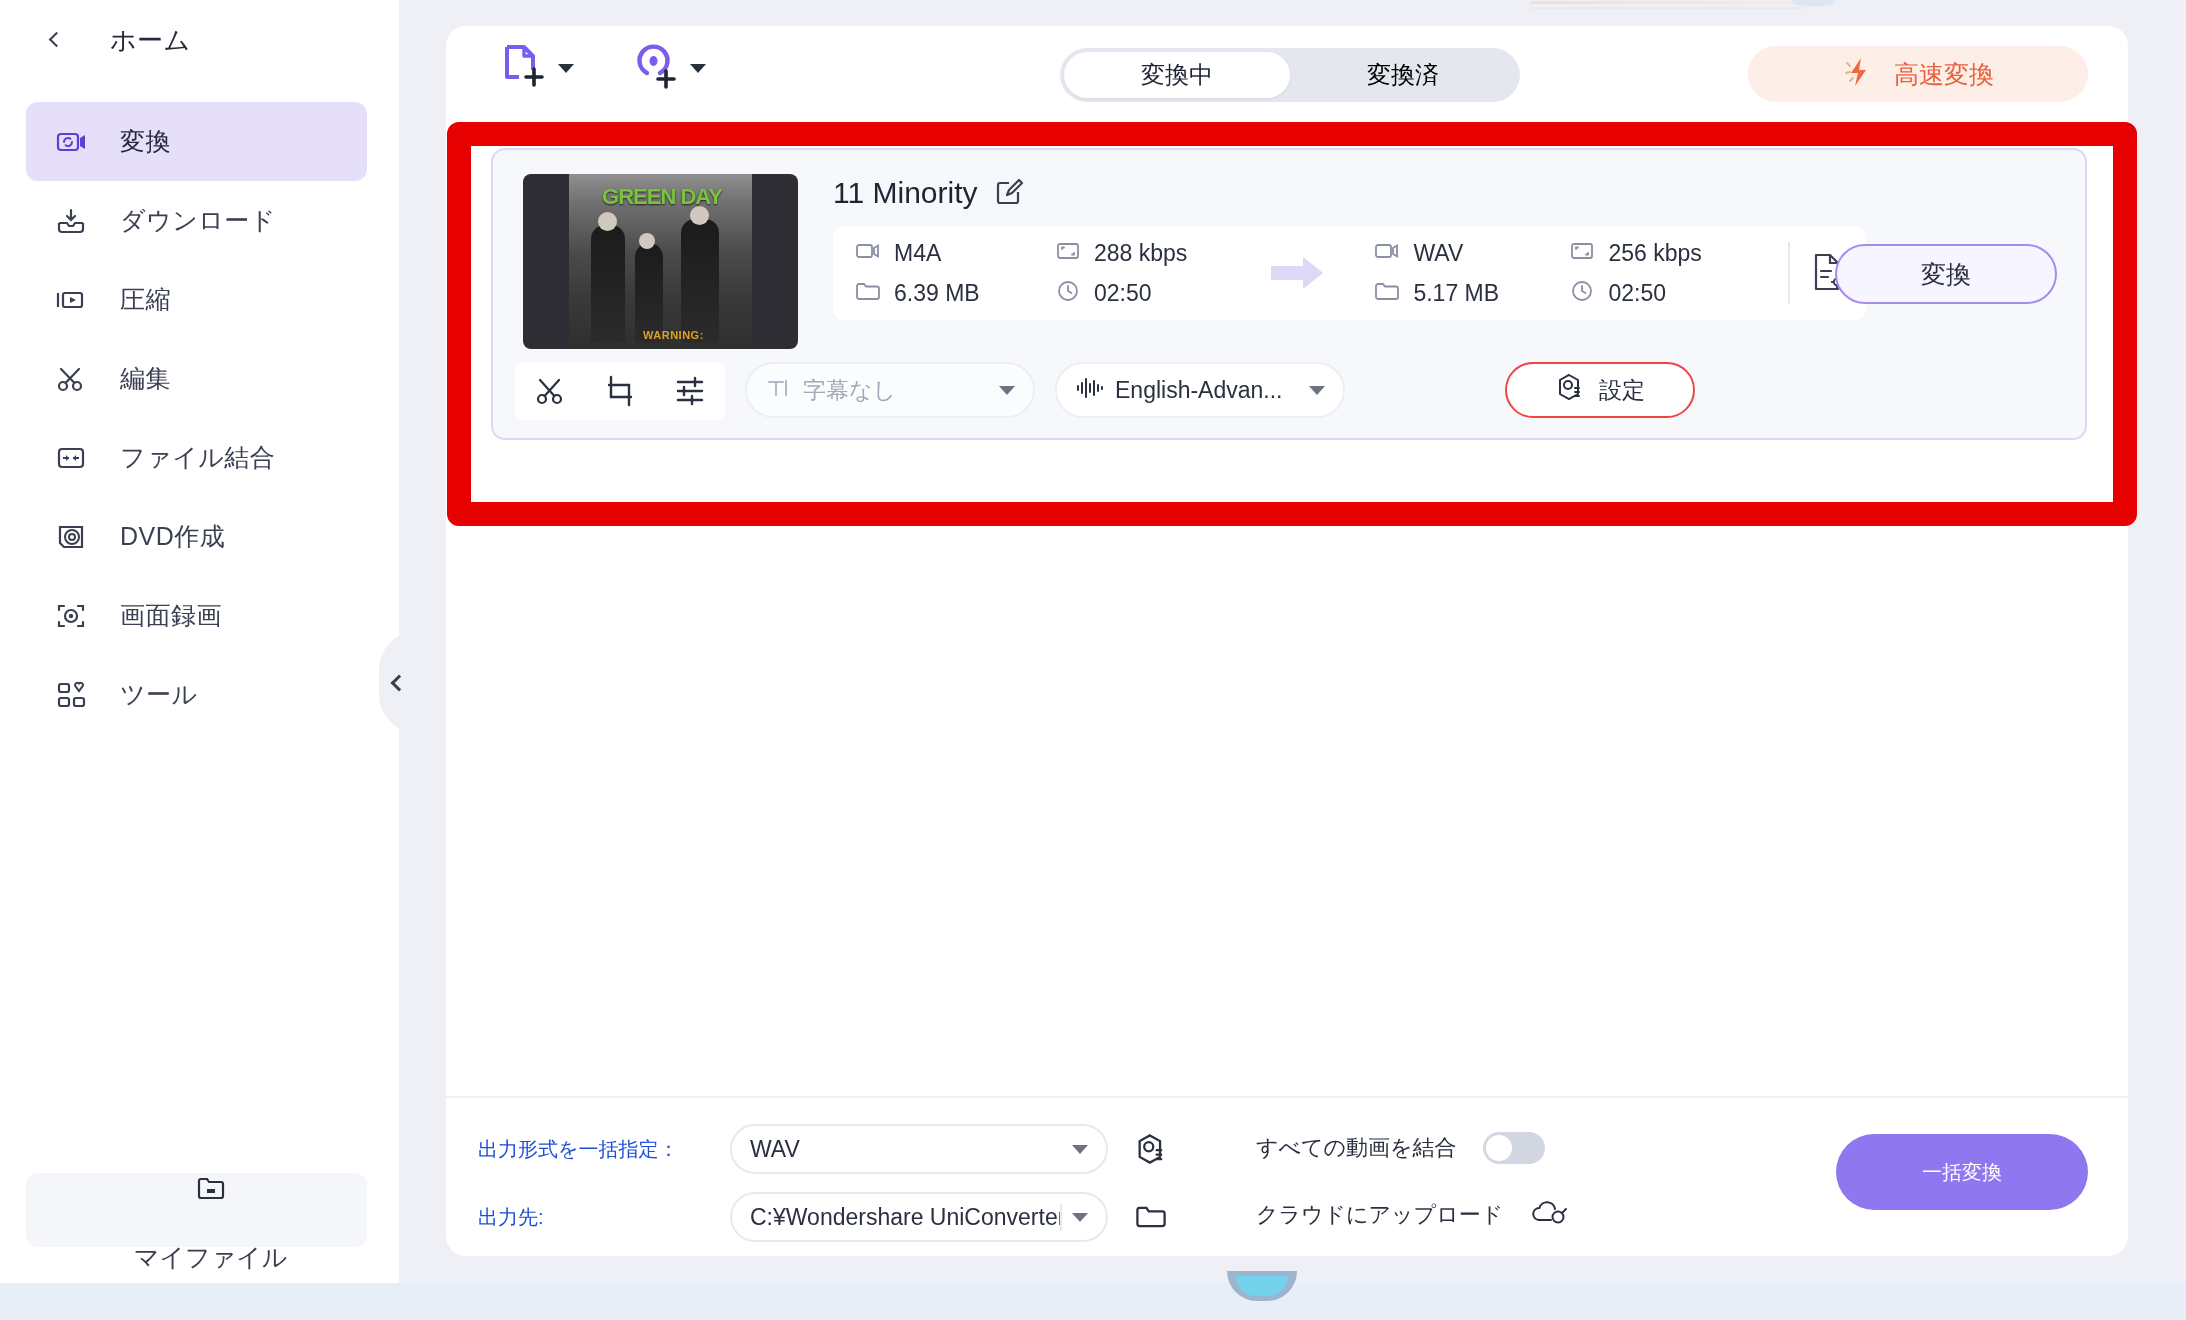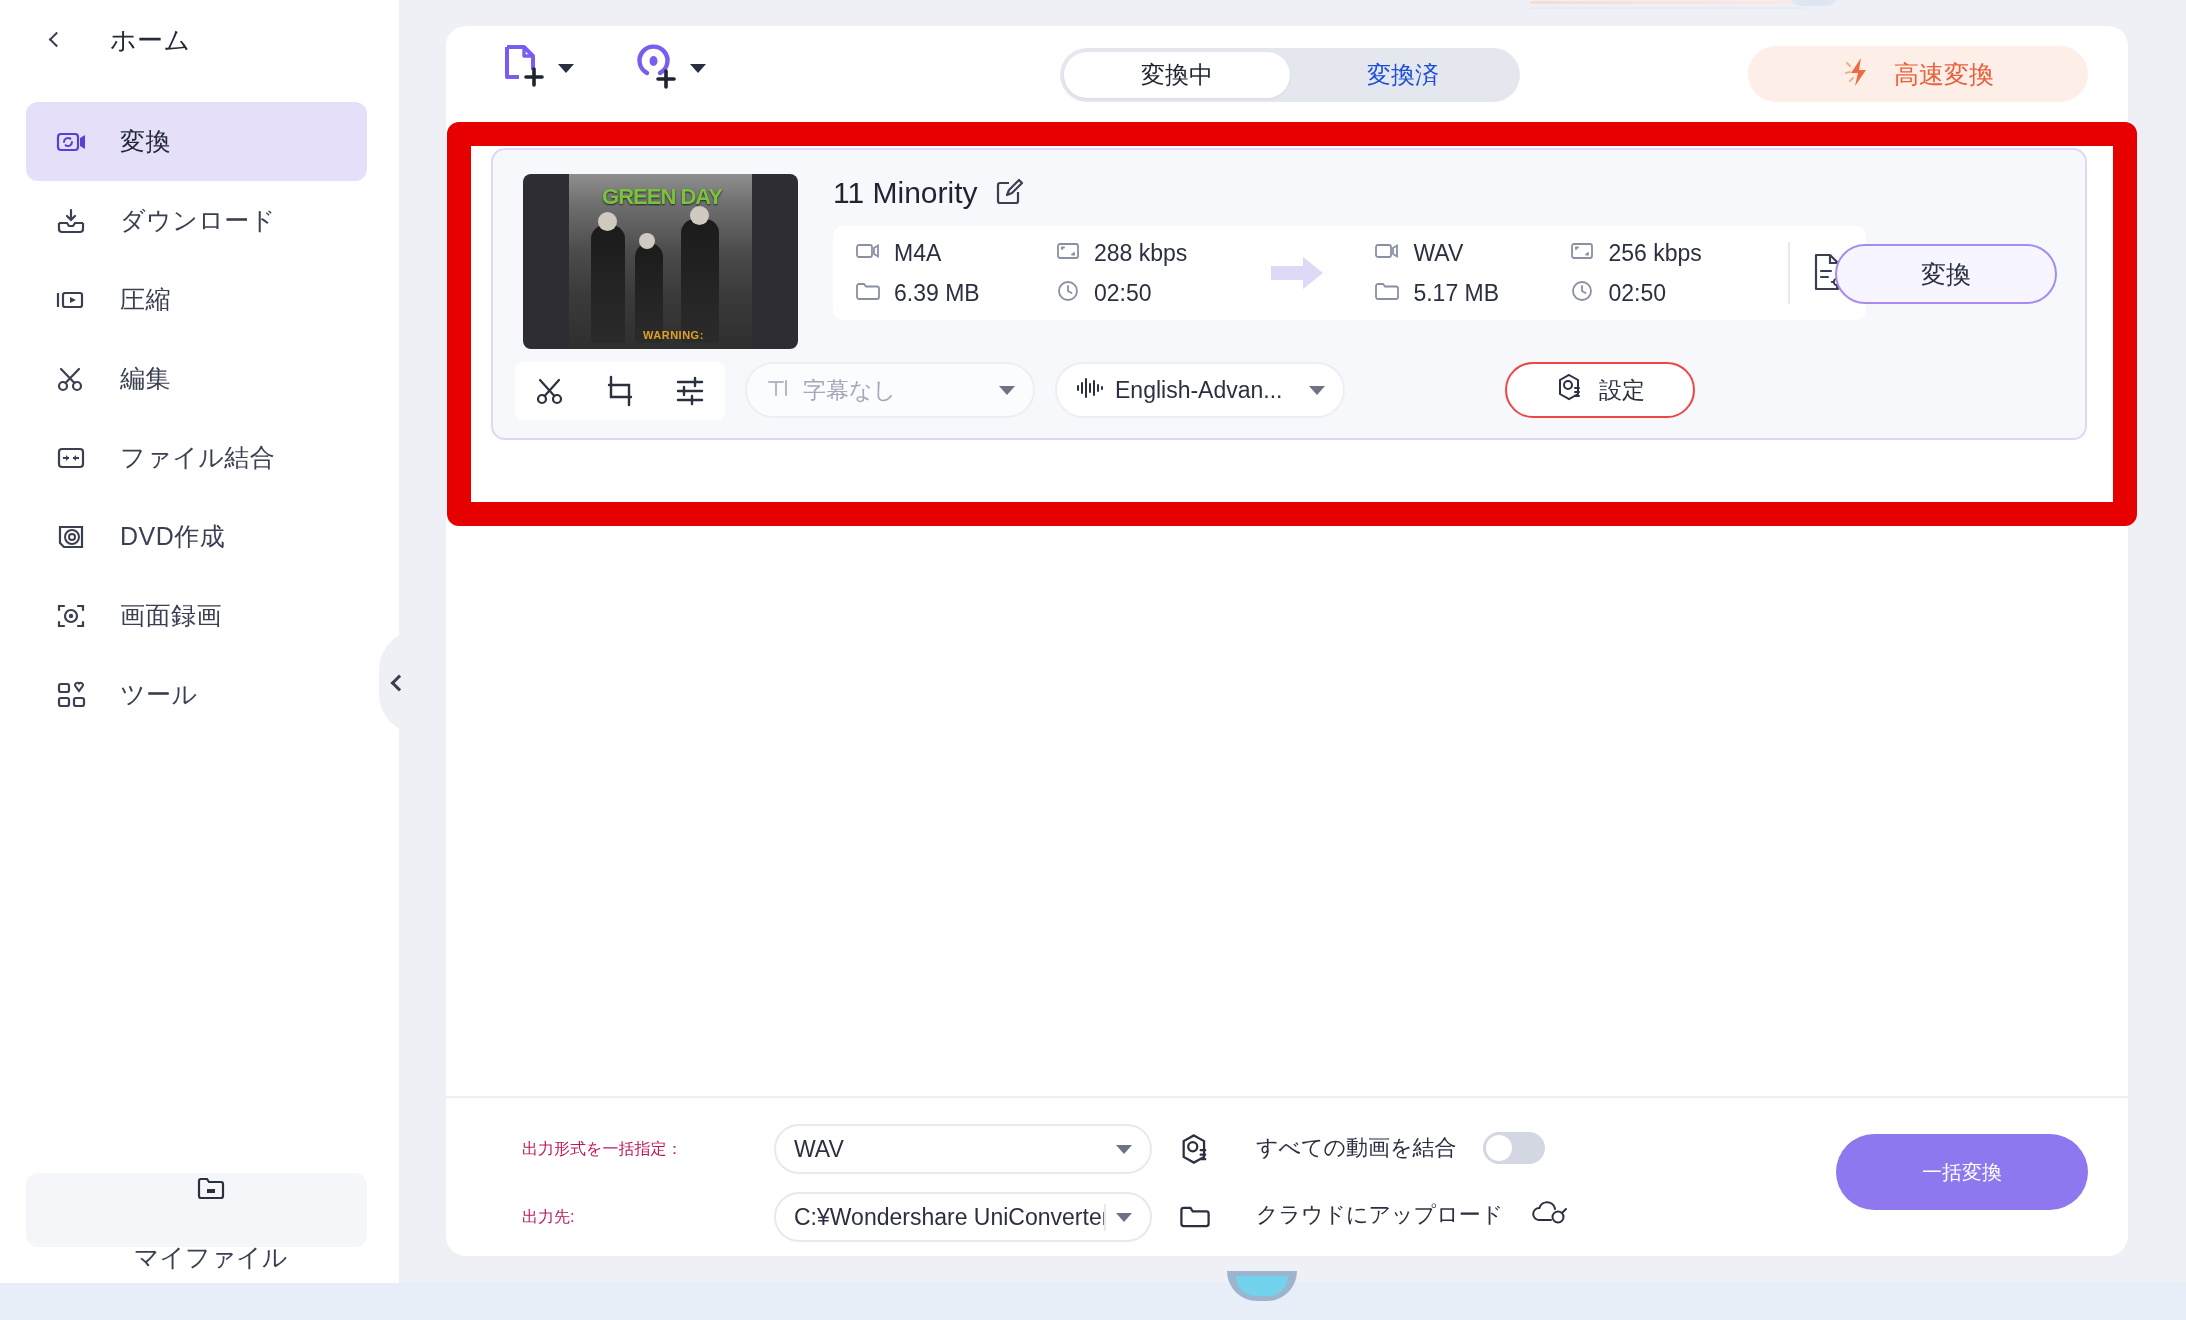--- a/index.html
+++ b/index.html
@@ -127,21 +127,21 @@
   }
 
   .seg-toggle {
     position: absolute; left: 614px; top: 22px;
     width: 460px; height: 54px; background: #e4e7ee; border-radius: 27px;
     display: flex; align-items: center; padding: 4px;
   }
   .seg {
     flex: 1; height: 46px; border-radius: 23px;
     display: flex; align-items: center; justify-content: center;
-    font-size: 24px; color: #1d4ed8; cursor: pointer;
+    font-size: 24px; color: #000000; cursor: pointer;
   }
   .seg.active { background: #ffffff; color: #1f2433; box-shadow: 0 1px 3px rgba(0,0,0,.06); }
 
   .fast-btn {
     position: absolute; right: 40px; top: 20px;
     width: 340px; height: 56px; background: #fdeee7; border-radius: 28px;
     display: flex; align-items: center; justify-content: center; gap: 18px;
     cursor: pointer;
   }
   .fast-btn .fb-label { font-size: 25px; color: #e8603c; }
@@ -273,21 +273,21 @@
   }
 
   
   .bottom-bar {
     position: absolute; left: 0; bottom: 0; width: 1682px; height: 160px;
     border-top: 2px solid #edeff4;
   }
   .bb-row { position: absolute; display: flex; align-items: center; }
   .bb-row.r1 { left: 32px; top: 26px; }
   .bb-row.r2 { left: 32px; top: 94px; }
-  .bb-label { font-size: 16px; color: #be185d; margin-left: 44px; }
+  .bb-label { font-size: 20px; color: #1d4ed8; }
   .bb-label.w1 { width: 252px; }
   .bb-label.w2 { width: 252px; }
 
   .sel-box {
     width: 378px; height: 50px; border: 2px solid #e7e9f1; border-radius: 25px;
     background: #fff; display: flex; align-items: center; padding: 0 18px;
     cursor: pointer;
   }
   .sel-box .sb-val { font-size: 23px; color: #2b3040; flex: 1; overflow: hidden; white-space: nowrap; }
   .sel-box.path .sb-val { border-right: 2px solid #e7e9f1; padding-right: 10px; }

